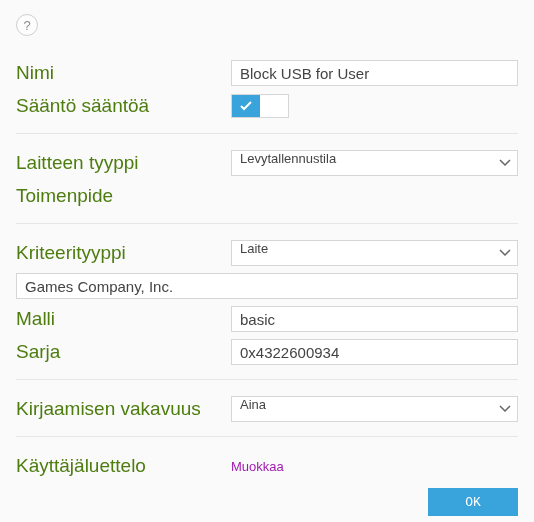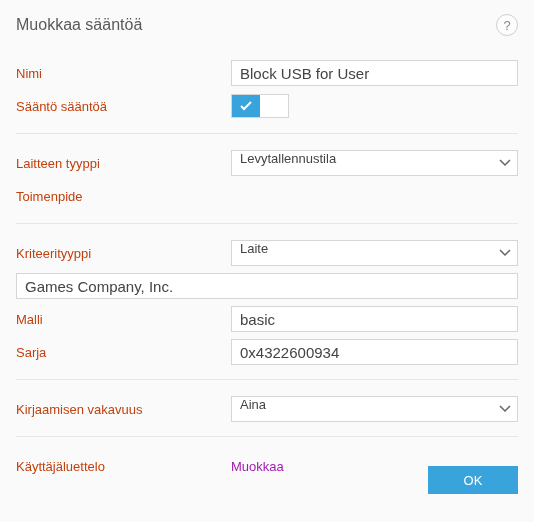--- a/index.html
+++ b/index.html
@@ -47,22 +47,22 @@
     width: 100%;
   }
   .row {
     display: flex;
     align-items: center;
     min-height: 30px;
     margin-bottom: 3px;
   }
   .label {
     width: 215px;
-    color: #c2410c;
-    font-size: 13px;
+    color: #4d7c0f;
+    font-size: 19px;
     flex-shrink: 0;
   }
   .control {
     flex: 1;
   }
   .text-input {
     width: 100%;
     height: 26px;
     border: 1px solid #d6d6d6;
     background: #ffffff;
@@ -124,40 +124,40 @@
     background: #ffffff;
   }
   .link {
     color: #a21caf;
     cursor: pointer;
     font-size: 13px;
   }
   .footer {
     position: absolute;
     right: 16px;
-    bottom: 28px;
+    bottom: 6px;
+    font-family: Liberation Mono, monospace;
   }
   .ok-btn {
     width: 90px;
     height: 28px;
     background: #39a3dc;
     color: #ffffff;
     border: none;
     font-size: 13px;
     cursor: pointer;
     font-family: inherit;
   }
 </style>
 </head>
 <body>
 
 <div class="dialog">
 
   <div class="header">
-    <div class="title">Muokkaa sääntöä</div>
     <div class="help-btn">
       <span>?</span>
     </div>
   </div>
 
   <div class="form">
 
     <div class="row">
       <div class="label">Nimi</div>
       <div class="control">

